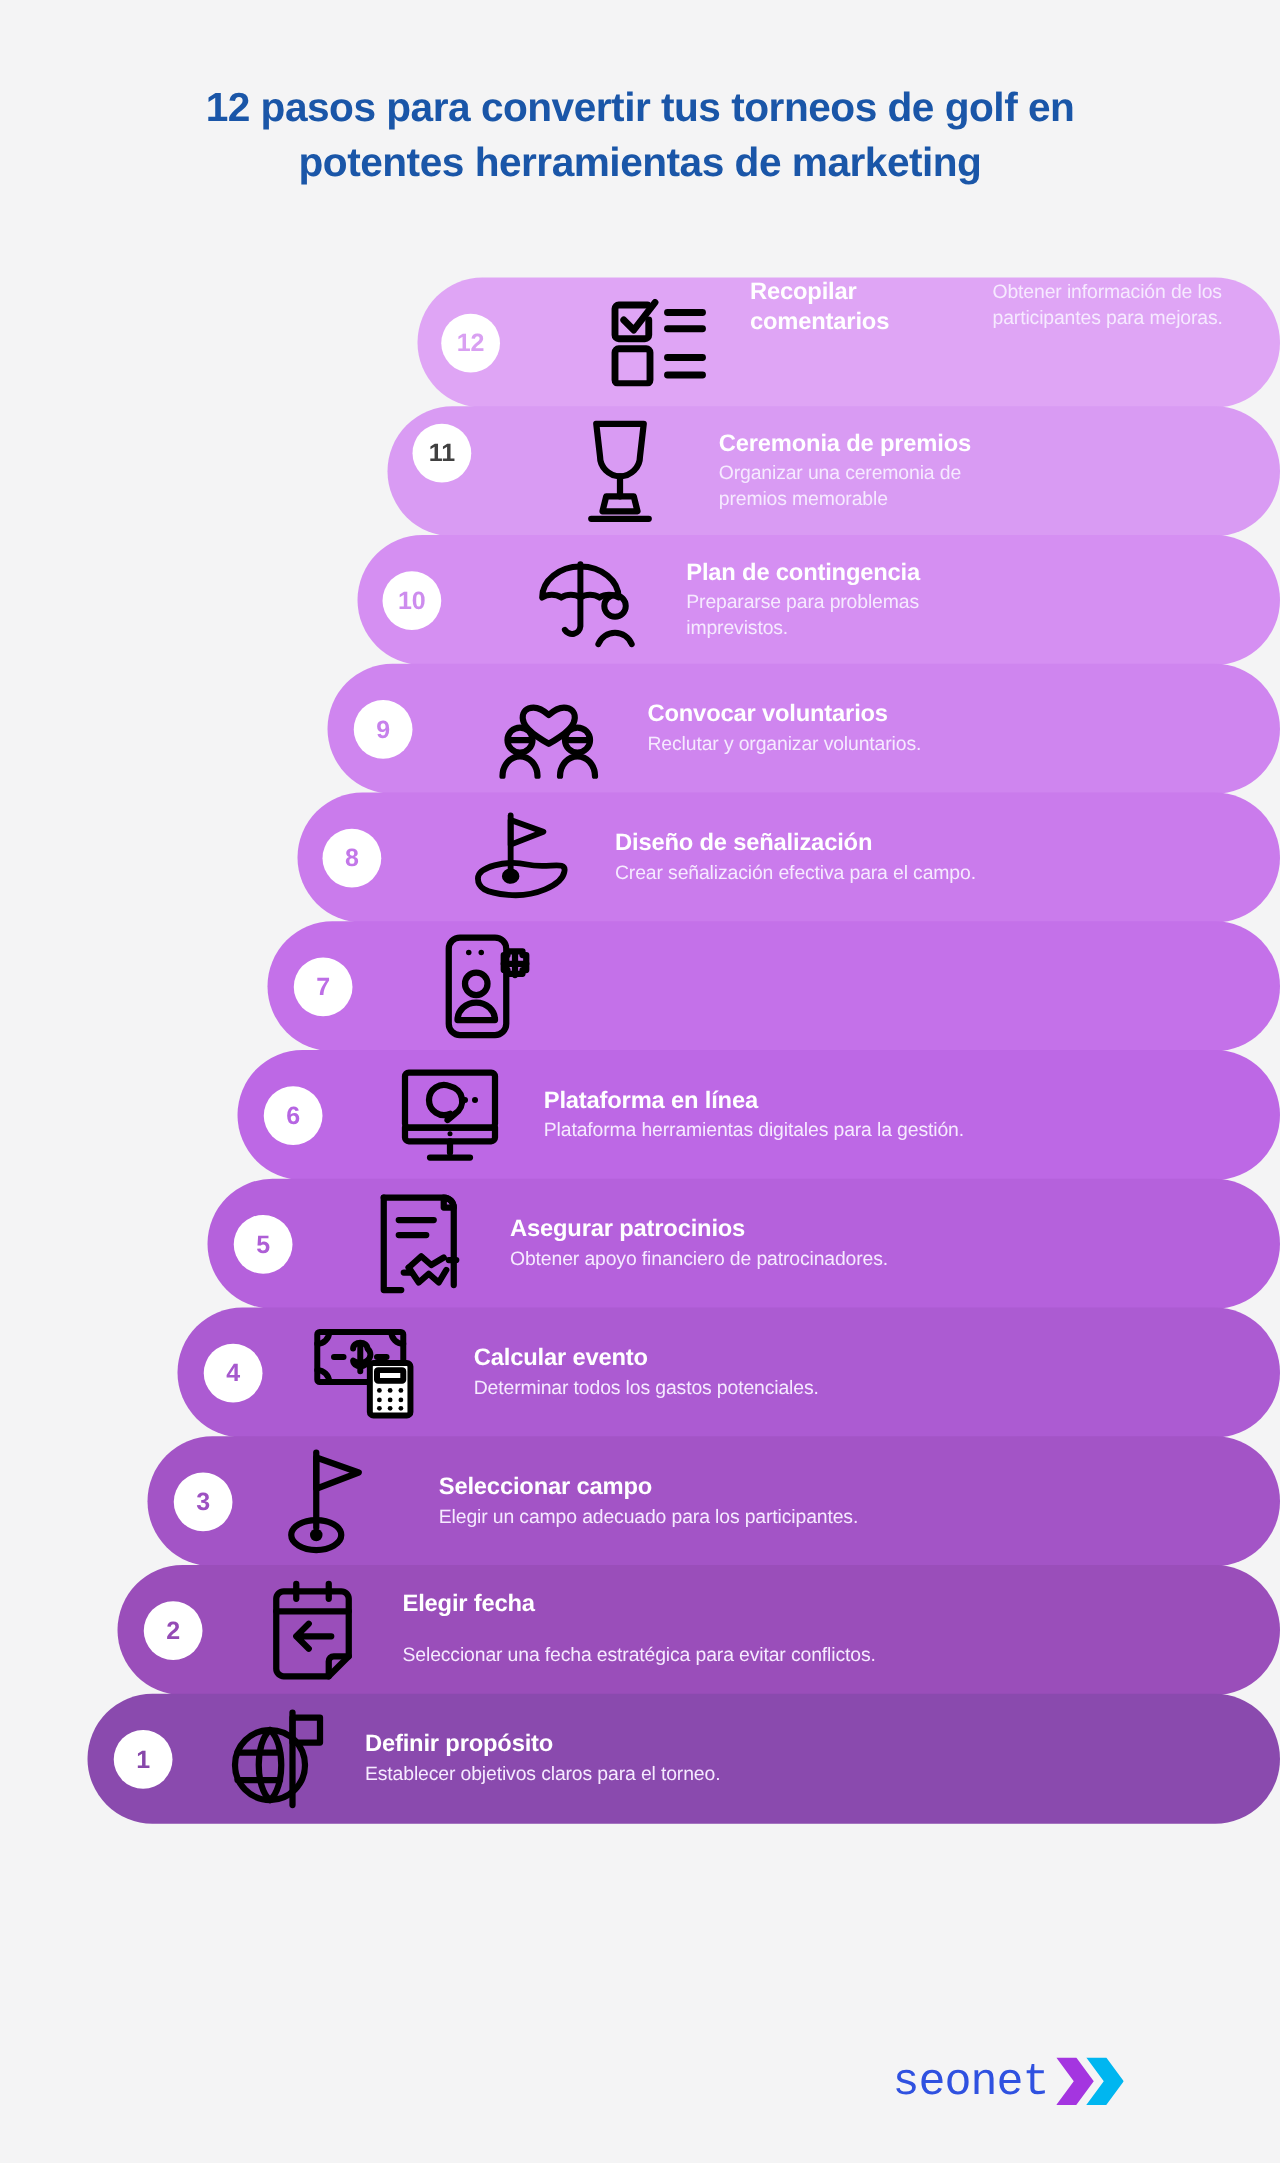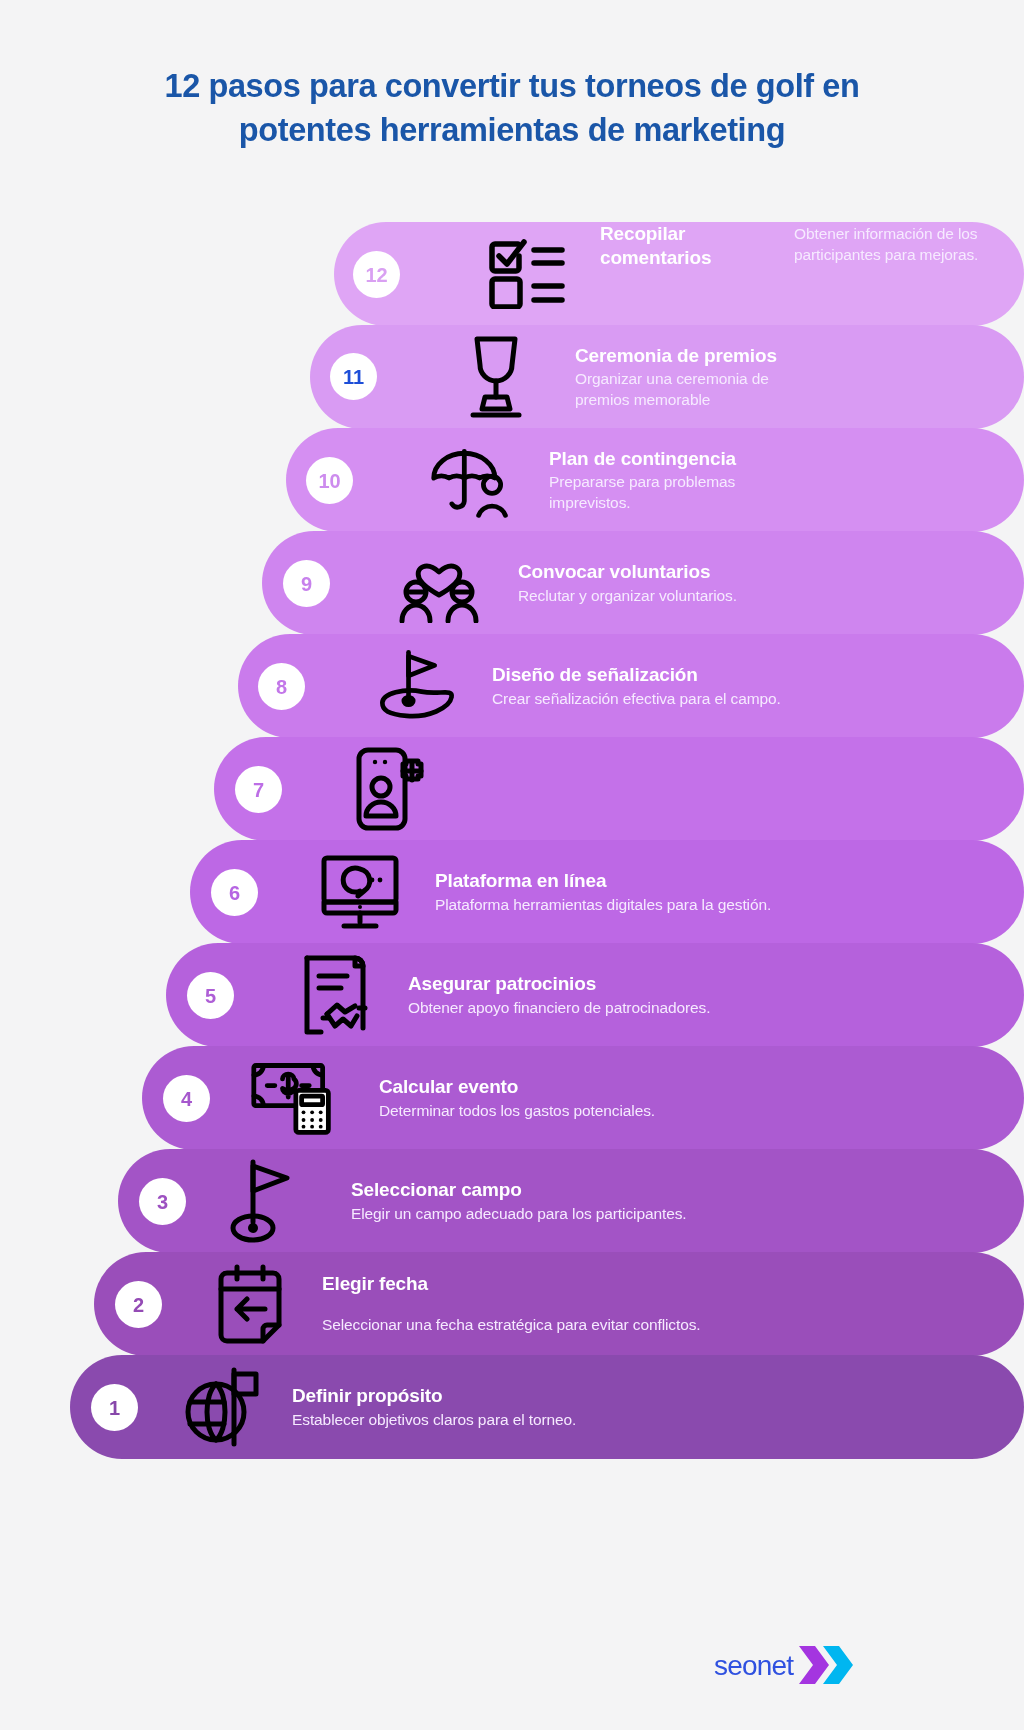--- a/index.html
+++ b/index.html
@@ -113,25 +113,26 @@
   
   #logo {
     position: absolute;
     left: 714px;
     top: 1646px;
     display: flex;
     align-items: center;
     gap: 6px;
   }
   #logo .logo-word {
-    font-size: 28px;
+    font-size: 36px;
     color: #2f51e0;
     letter-spacing: -0.8px;
     line-height: 1;
     font-weight: normal;
+    font-family: Liberation Mono, monospace;
   }
   #logo .chevrons { display: flex; align-items: center; margin-bottom: 2px; }
 </style>
 </head>
 <body>
 
 <div id="page">
 
   <div id="title-block">
     <span class="title-line" style="color: rgb(26, 86, 168);">12 pasos para convertir tus torneos de golf en</span>
@@ -150,21 +151,21 @@
       <path d="M46 11 H74 M46 24 H74 M46 47 H74 M46 61 H74"></path>
     </svg>
         </div>
         <div class="step-text" style="left: 600px; top: 0px; height: 104px; display: flex; flex-direction: row; justify-content: center;">
           <span class="step-title">Recopilar comentarios</span>
           <span class="step-desc" style="max-width: 230px;">Obtener información de los participantes para mejoras.</span>
         </div>
       </div>
       <div class="step-row">
         <div class="step-bar" style="left: 310px; width: 714px; background: rgb(217, 155, 243);"></div>
-        <div class="step-num" style="left: 330px; top: 28px; color: #1d4ed8;">11</div>
+        <div class="step-num" style="left: 330px; top: 14px; color: #404040;">11</div>
         <div class="step-icon" style="left: 453px; top: 9px;">
           <svg width="62" height="84" viewBox="0 0 62 84" fill="none" stroke="#000" stroke-width="5" stroke-linecap="round" stroke-linejoin="round">
       <path d="M12 4 H50 L47 30 a16 16 0 0 1-32 0 Z"></path>
       <path d="M31 46 V62"></path>
       <path d="M20 62 H42 L45 74 H17 Z"></path>
       <path d="M8 80 H54"></path>
     </svg>
         </div>
         <div class="step-text" style="left: 575px; top: 0px; height: 104px; display: flex; flex-direction: column; justify-content: center;">
           <span class="step-title">Ceremonia de premios</span>

